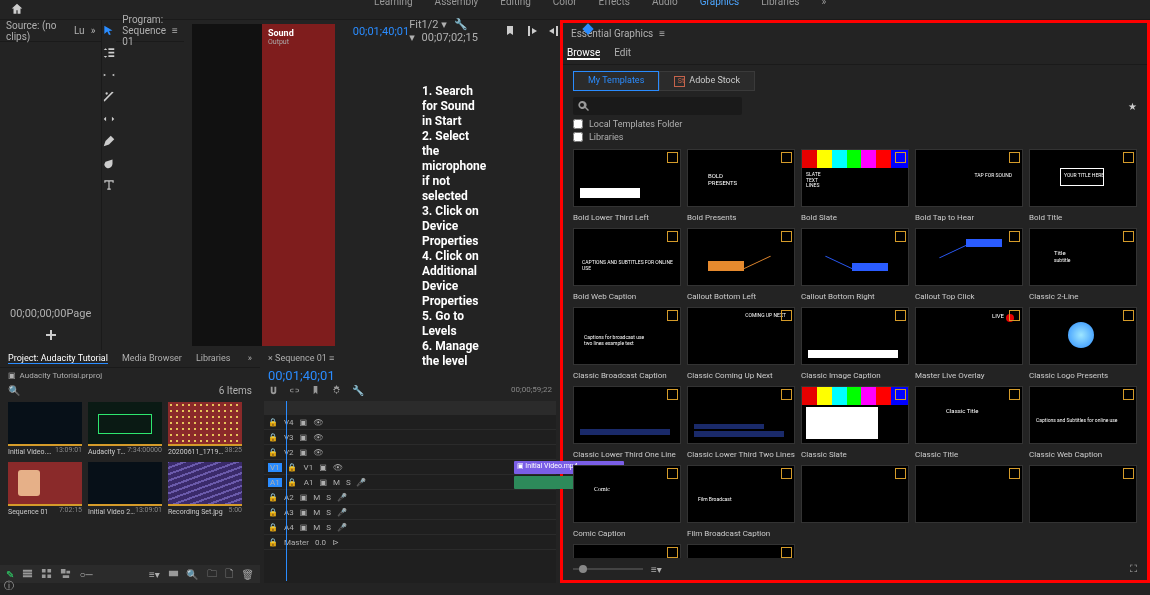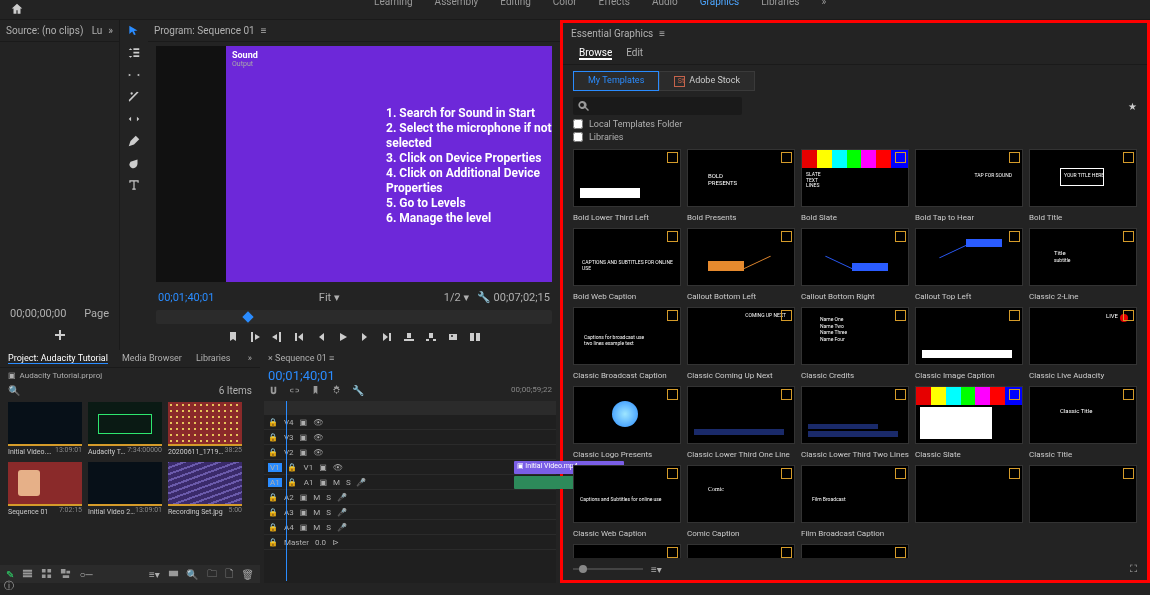--- a/index.html
+++ b/index.html
@@ -12,24 +12,24 @@
 .main-layout { display:flex; height:563px; }
 .left-col { width:560px; display:flex; flex-direction:column; }
 .right-col { flex:1; border:3px solid #ff0000; }
 
 .tl-row { height:330px; display:flex; }
 .source-panel { width:120px; background:#232323; border-right:1px solid #1a1a1a; }
 .panel-header { height:22px; display:flex; align-items:center; padding:0 6px; font-size:10px; border-bottom:1px solid #1a1a1a; }
 .tool-strip { width:28px; background:#232323; display:flex; flex-direction:column; align-items:center; gap:6px; padding-top:4px; }
 .tool-btn svg { width:14px; height:14px; fill:#ccc; }
 .tool-btn.sel svg { fill:#2a8cff; }
-.program-panel { flex:1; background:#232323; display:flex; flex-direction:column; }
+.program-panel { flex:1; background:#232323; display:flex; flex-direction:row; }
 .video-area { flex:1; margin:4px 8px; background:#000; position:relative; display:flex; }
 .video-left { width:70px; background:#2b2b2b; opacity:0.4; }
-.video-right { flex:1; position:relative; background:#6d28d9; padding:4px 102px 4px 6px; }
+.video-right { flex:1; position:relative; background:#7f1d1d; padding:4px 41px 4px 6px; }
 .sound-title { color:#fff; font-size:9px; font-weight:bold; }
 .sound-sub { color:#aaa; font-size:7px; }
 .instructions { position:absolute; left:160px; top:60px; color:#fff; font-weight:bold; font-size:12px; line-height:1.25; }
 .timecode-row { height:22px; display:flex; align-items:center; justify-content:space-between; padding:0 10px; font-size:11px; }
 .tc-blue { color:#2a8cff; }
 .transport { height:24px; display:flex; align-items:center; justify-content:center; gap:10px; }
 .transport svg { width:12px; height:12px; fill:#ccc; }
 .scrubber { height:14px; background:#2b2b2b; margin:2px 8px; position:relative; border-radius:2px; }
 .playhead { width:8px;height:8px;background:#2a8cff;position:absolute;top:3px;left:88px;transform:rotate(45deg); }
 
@@ -53,21 +53,21 @@
 .timeline-ruler { height:14px; background:#2b2b2b; margin:0 4px; position:relative; }
 .tracks { flex:1; margin:0 4px; background:#1f1f1f; }
 .track-row { height:15px; border-bottom:1px solid #2b2b2b; display:flex; align-items:center; }
 .track-head { width:130px; display:flex; align-items:center; gap:6px; padding:0 4px; font-size:8px; }
 .track-body { flex:1; position:relative; height:100%; }
 .clip-v { position:absolute; height:13px; top:1px; background:#7a5ee6; border-radius:1px; font-size:7px; color:#fff; padding:1px 3px; overflow:hidden; }
 .clip-a { position:absolute; height:13px; top:1px; background:#2d8a5a; border-radius:1px; }
 
 .eg-panel { height:100%; background:#232323; display:flex; flex-direction:column; }
 .eg-header { height:20px; display:flex; align-items:center; padding:0 8px; font-size:10px; }
-.eg-tabs { display:flex; gap:14px; padding:4px 16px; font-size:10px; border-bottom:1px solid #1a1a1a; }
+.eg-tabs { display:flex; gap:14px; padding:4px 4px; font-size:10px; border-bottom:1px solid #1a1a1a; }
 .eg-tab.active { color:#fff; border-bottom:2px solid #fff; }
 .eg-buttons { display:flex; gap:0; margin:6px 10px; }
 .eg-btn { border:1px solid #3a3a3a; background:#2b2b2b; padding:3px 14px; font-size:9px; color:#ccc; cursor:pointer; }
 .eg-btn.active { color:#2a8cff; border-color:#2a8cff; }
 .eg-btn .st-icon { display:inline-block; width:11px;height:11px;border:1px solid #c4634b;color:#c4634b;font-size:7px;text-align:right;line-height:9px;margin-right:4px; }
 .eg-search-row { display:flex; align-items:center; gap:6px; margin:0 10px 4px; }
 .eg-search { flex:1; background:#1a1a1a; border:none; border-radius:2px; height:18px; padding:0 18px; color:#ccc; font-size:10px; }
 .eg-search-row svg {width:12px;height:12px;fill:#999;}
 .eg-check-row { display:flex; align-items:center; gap:6px; margin:0 10px 3px; font-size:9px; }
 .eg-check-row input { width:10px;height:10px; }
@@ -520,58 +520,52 @@
               <div class="th-bar th-blue" style="right:20px;bottom:14px;width:36px;height:8px;"></div>
               <div style="position:absolute;right:54px;bottom:22px;width:30px;height:1px;background:#2a5cff;transform:rotate(25deg);"></div>
             </div>
             <div class="eg-label">Callout Bottom Right</div>
           </div>
           <div class="eg-item">
             <div class="eg-thumb">
               <div class="th-bar th-blue" style="right:20px;top:10px;width:36px;height:8px;"></div>
               <div style="position:absolute;right:54px;top:22px;width:30px;height:1px;background:#2a5cff;transform:rotate(-25deg);"></div>
             </div>
-            <div class="eg-label">Callout Top Left</div>
+            <div class="eg-label">Callout Top Click</div>
           </div>
           <div class="eg-item">
             <div class="eg-thumb">
               <div class="th-text" style="left:24px;top:20px;">Title<br><span style="font-size:5px;">subtitle</span></div>
             </div>
             <div class="eg-label">Classic 2-Line</div>
           </div>
           <div class="eg-item">
             <div class="eg-thumb">
               <div class="th-text" style="left:10px;top:26px;font-size:5px;">Captions for broadcast use<br>two lines example text</div>
             </div>
             <div class="eg-label">Classic Broadcast Caption</div>
           </div>
           <div class="eg-item">
             <div class="eg-thumb">
               <div class="th-text" style="right:8px;top:4px;font-size:5px;">COMING UP NEXT</div>
             </div>
             <div class="eg-label">Classic Coming Up Next</div>
-          </div>
-          <div class="eg-item">
-            <div class="eg-thumb">
-              <div class="th-text" style="left:18px;top:8px;font-size:5px;line-height:1.3;">Name One<br>Name Two<br>Name Three<br>Name Four</div>
-            </div>
-            <div class="eg-label">Classic Credits</div>
           </div>
           <div class="eg-item">
             <div class="eg-thumb">
               <div class="th-bar" style="left:6px;bottom:6px;width:90px;height:8px;background:#fff;"></div>
             </div>
             <div class="eg-label">Classic Image Caption</div>
           </div>
           <div class="eg-item">
             <div class="eg-thumb">
               <div style="position:absolute;right:8px;top:6px;width:8px;height:8px;border-radius:50%;background:#e60000;"></div>
               <div class="th-text" style="right:18px;top:4px;font-size:6px;">LIVE</div>
             </div>
-            <div class="eg-label">Classic Live Audacity</div>
+            <div class="eg-label">Master Live Overlay</div>
           </div>
           <div class="eg-item">
             <div class="eg-thumb">
               <div style="position:absolute;left:38px;top:14px;width:26px;height:26px;border-radius:50%;background:radial-gradient(#9ee6ff,#2a8cff);"></div>
             </div>
             <div class="eg-label">Classic Logo Presents</div>
           </div>
           <div class="eg-item">
             <div class="eg-thumb">
               <div class="th-bar" style="left:6px;bottom:8px;width:90px;height:6px;background:#1a2a6a;"></div>

